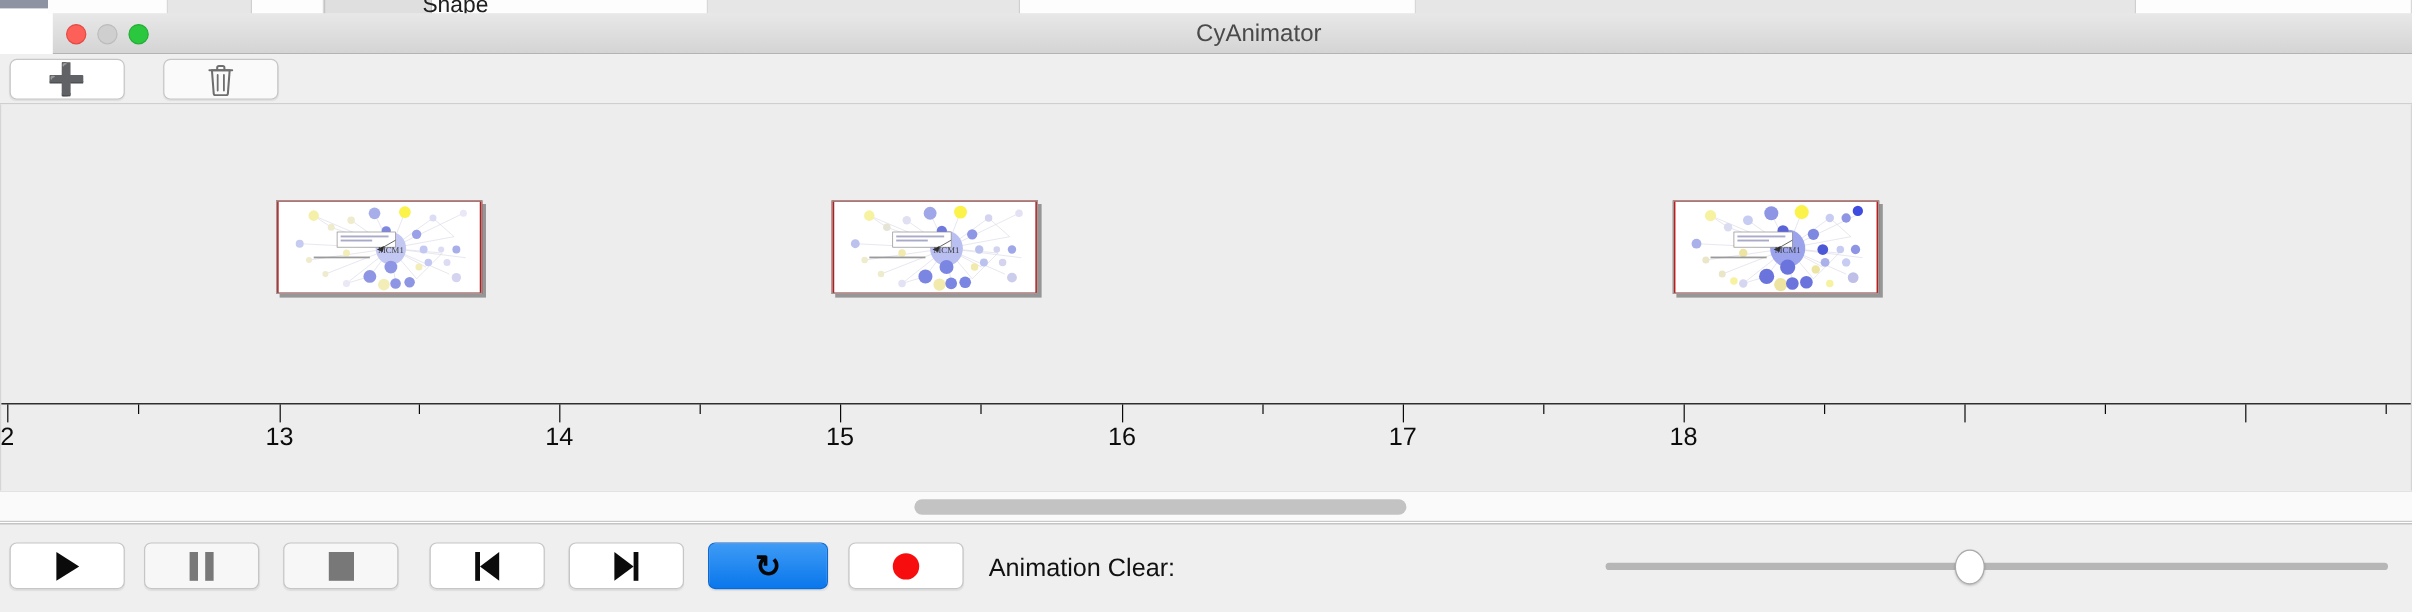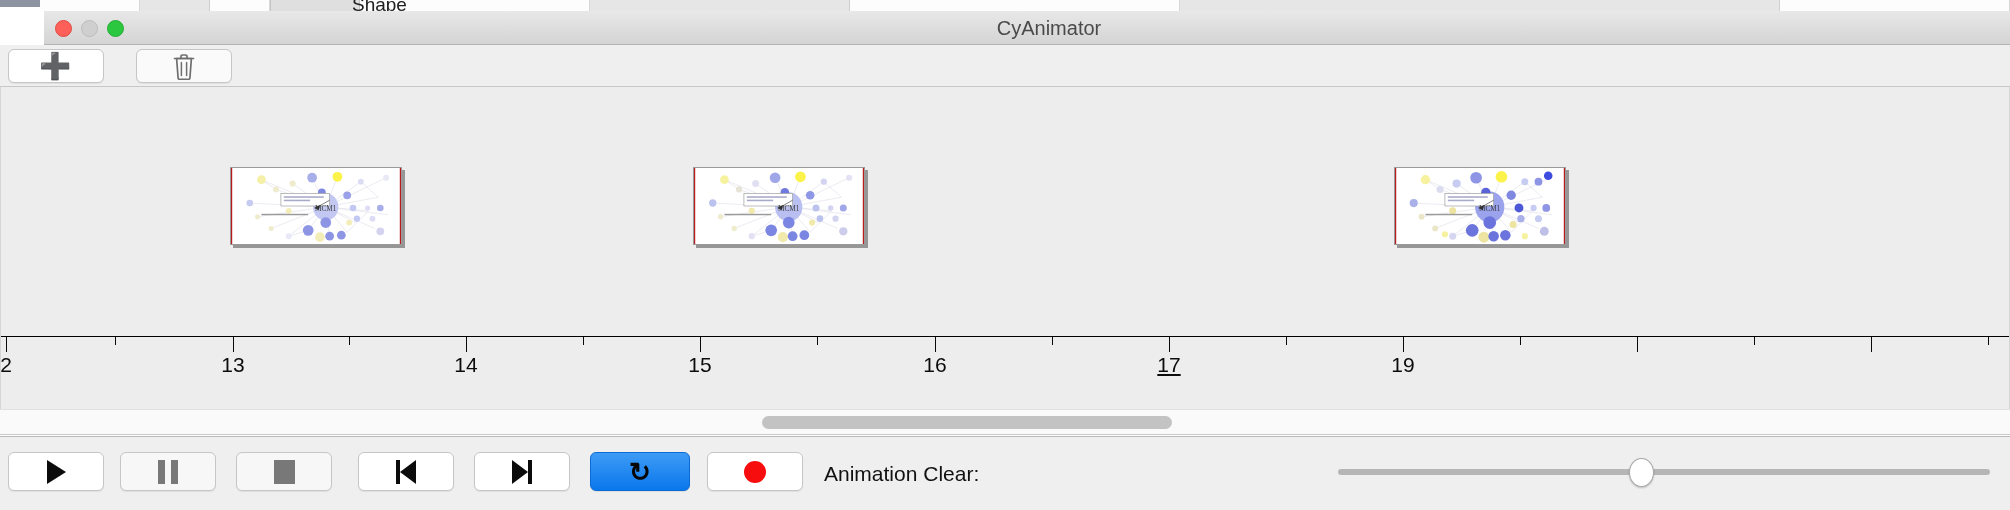--- a/index.html
+++ b/index.html
@@ -393,22 +393,22 @@
     <div class="tick major" style="left:1636px;"></div>
     <div class="tick minor" style="left:1753px;"></div>
     <div class="tick major" style="left:1870px;"></div>
     <div class="tick minor" style="left:1987px;"></div>
 
     <div class="tick-label" style="left:5px;">2</div>
     <div class="tick-label" style="left:232px;">13</div>
     <div class="tick-label" style="left:465px;">14</div>
     <div class="tick-label" style="left:699px;">15</div>
     <div class="tick-label" style="left:934px;">16</div>
-    <div class="tick-label" style="left:1168px;text-decoration:underline;">17</div>
-    <div class="tick-label" style="left:1402px;">19</div>
+    <div class="tick-label" style="left:1168px;">17</div>
+    <div class="tick-label" style="left:1402px;">18</div>
   </div>
 
 </div>
 
 <div id="hscroll-track">
   <div id="hscroll-thumb"></div>
 </div>
 
 <div id="controlbar">
 

